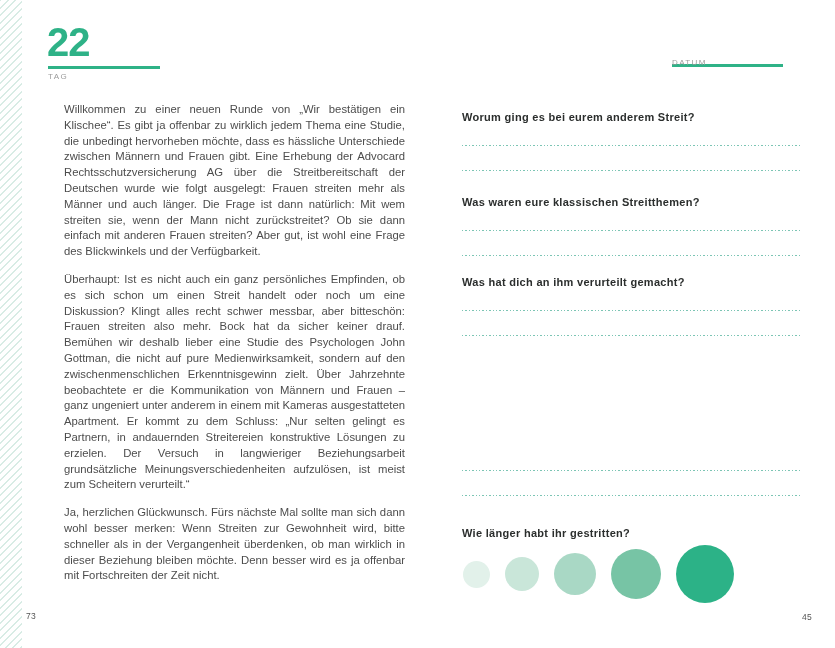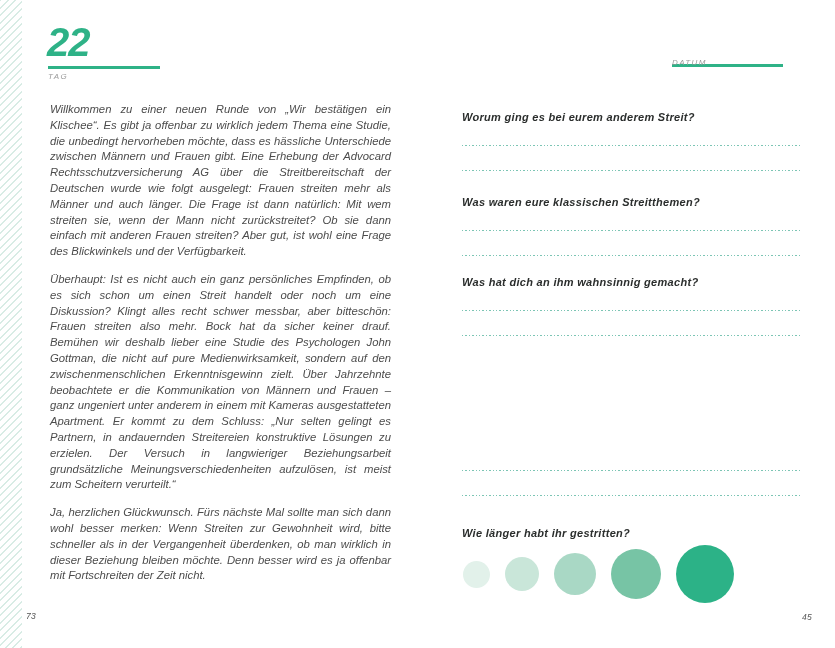--- a/index.html
+++ b/index.html
@@ -1,37 +1,36 @@
 <!DOCTYPE html>
 <html style="--accent: #2eb287; --stripe: #d8ece5; --body-text: #4c4c4c; --question-text: #2b2e2d; --dotted-line: #7cc5b4; --label-gray: #9b9b9b; --page-number-gray: #555555;"><head>
 <meta charset="utf-8">
 <style>
   html,body{margin:0;padding:0;background:#ffffff;}
   .spread{
     position:relative;width:835px;height:648px;background:#ffffff;overflow:hidden;
     font-family:"Liberation Sans",sans-serif;
-    font-style:italic;
   }
   .stripes{
     position:absolute;left:0;top:0;width:22px;height:648px;
     background:repeating-linear-gradient(135deg,var(--stripe) 0,var(--stripe) 1.4px,transparent 1.4px,transparent 5.3px);
   }
   
   .day-number{
     position:absolute;left:47px;top:22px;
     font-size:40px;font-weight:bold;letter-spacing:-1px;line-height:1;
     color:var(--accent);
   }
   .day-rule{position:absolute;left:48px;top:66px;width:112px;height:3px;background:var(--accent);}
   .day-label{
     position:absolute;left:48px;top:72px;
     font-size:8px;letter-spacing:1.4px;color:var(--label-gray);text-align:center;
   }
   .body-text{
-    position:absolute;left:50px;top:102px;width:341px;
+    position:absolute;left:64px;top:102px;width:341px;
     font-size:11.3px;line-height:15.8px;color:var(--body-text);
     text-align:justify;
   }
   .body-text p{margin:0 0 12px 0;}
   
   .date-rule{position:absolute;left:672px;top:64px;width:111px;height:2.5px;background:var(--accent);}
   .date-label{
     position:absolute;left:672px;top:58px;
     font-size:8px;letter-spacing:1.4px;color:var(--label-gray);
   }
@@ -83,21 +82,21 @@
     <div class="q">Worum ging es bei eurem anderem Streit?</div>
     <div class="answer-line l1"></div>
     <div class="answer-line l2"></div>
   </div>
   <div class="qa" style="top:196px">
     <div class="q">Was waren eure klassischen Streitthemen?</div>
     <div class="answer-line l1"></div>
     <div class="answer-line l2"></div>
   </div>
   <div class="qa" style="top:276px">
-    <div class="q">Was hat dich an ihm wahnsinnig gemacht?</div>
+    <div class="q">Was hat dich an ihm verurteilt gemacht?</div>
     <div class="answer-line l1"></div>
     <div class="answer-line l2"></div>
   </div>
   <div class="qa" style="top:436px">
     <div class="answer-line l1"></div>
     <div class="answer-line l2"></div>
   </div>
   <div class="qa" style="top:527px;height:14px">
     <div class="q">Wie länger habt ihr gestritten?</div>
   </div>

